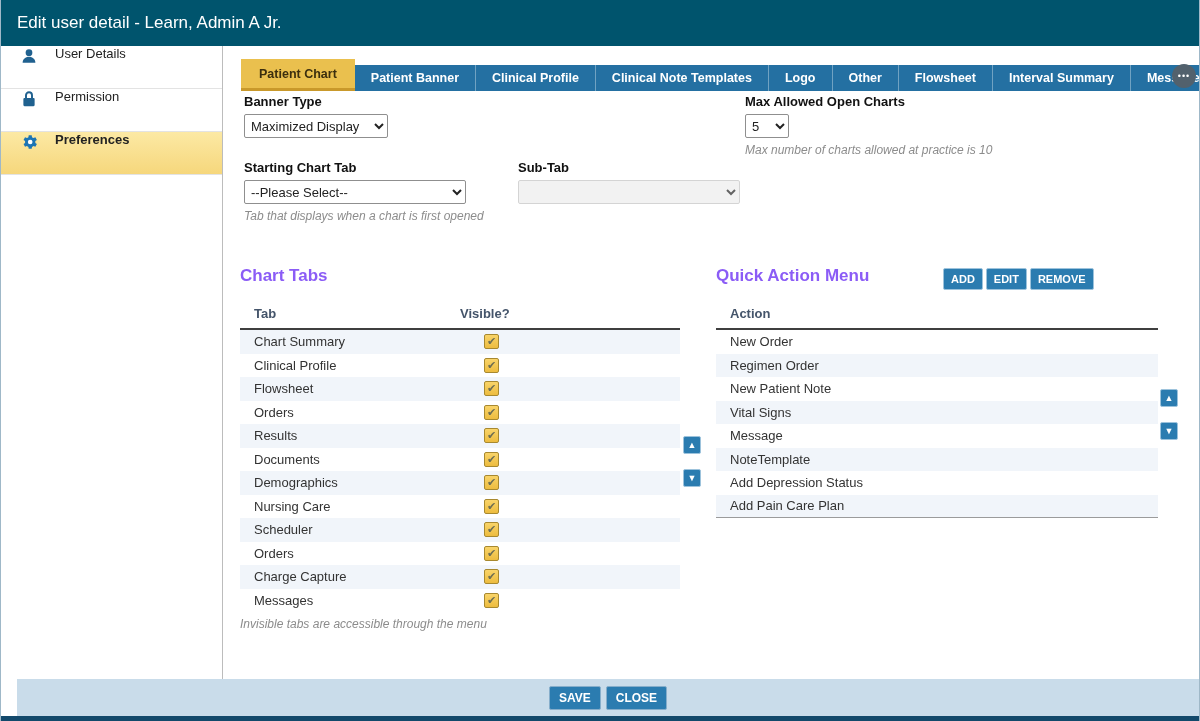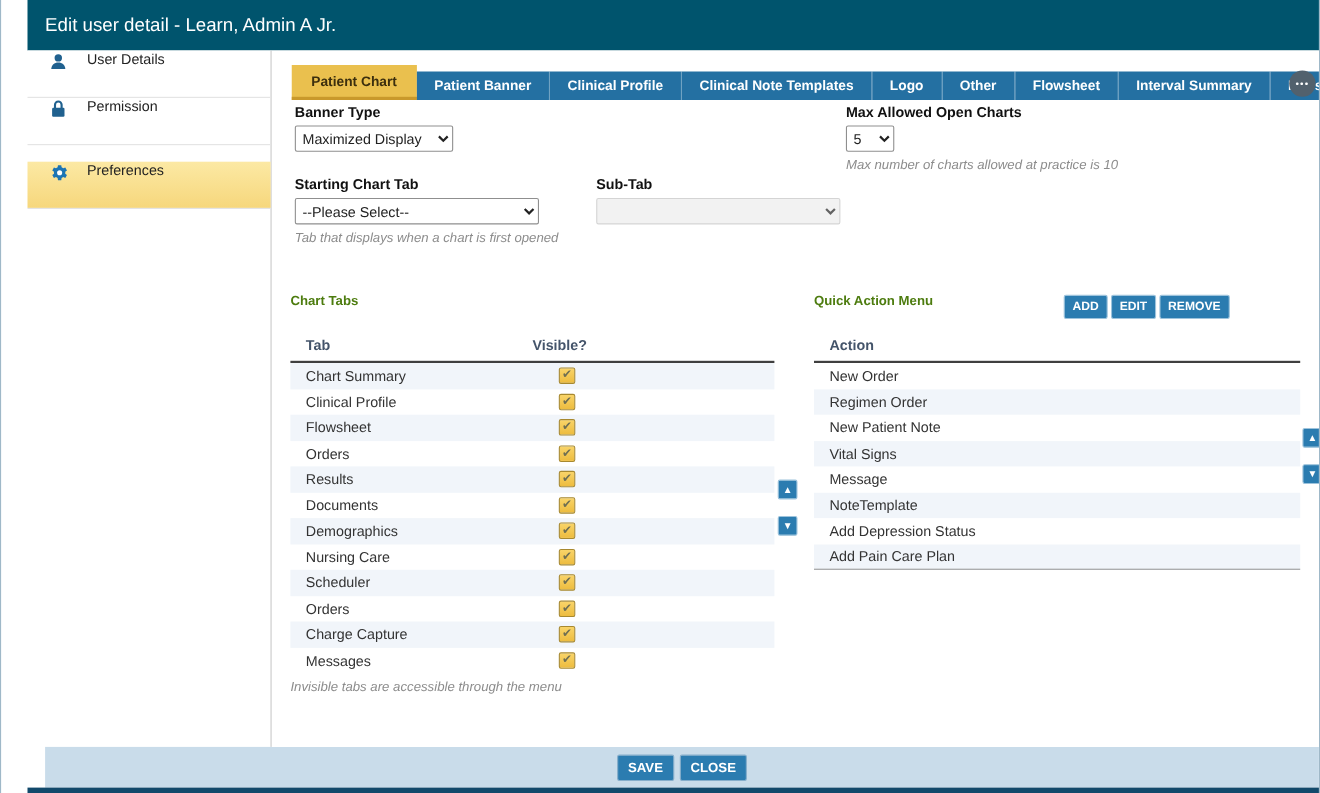--- a/index.html
+++ b/index.html
@@ -1,46 +1,46 @@
 <!DOCTYPE html>
 <html><head>
 <meta charset="utf-8">
 <style>
   * { margin:0; padding:0; box-sizing:border-box; }
   html,body { width:1200px; height:721px; }
   body { font-family:"Liberation Sans","DejaVu Sans",sans-serif; background:#fff; overflow:hidden; }
-  .app { width:1200px; height:721px; display:flex; flex-direction:column; border-left:1px solid #9FB8C8; border-right:1px solid #9FB8C8;padding-left:24px; }
+  .app { width:1200px; height:721px; display:flex; flex-direction:column; border-left:1px solid #9FB8C8; border-right:1px solid #9FB8C8; }
 
   
   .titlebar { height:46px; background:#00546D; color:#fff; font-size:17px; line-height:46px; padding:0 16px; flex:0 0 auto; }
 
   
   .middle { flex:1 1 auto; display:flex; background:#fff; height:633px; }
   .sidebar { width:222px; border-right:1px solid #BCBCBC; background:#fff; flex:0 0 auto; }
   .side-item { height:43px; display:flex; align-items:flex-start; gap:16px; padding-left:18px; border-bottom:1px solid #E3E3E3; font-size:13px; color:#222; cursor:pointer; }
-  .side-item.active { background:linear-gradient(#FCE9A4,#F6D77C); font-weight:normal;margin-top:15px; }
+  .side-item.active { background:linear-gradient(#FCE9A4,#F6D77C); font-weight:bold; }
   .side-icon { width:20px; height:20px; display:inline-flex; align-items:center; justify-content:center; }
   .side-icon svg { width:18px; height:18px; }
 
   .main { flex:1 1 auto; position:relative; background:#fff; overflow:hidden; }
 
   
   .tabbar { position:absolute; left:18px; top:13px; right:0; height:32px; display:flex; align-items:flex-end; overflow:hidden; white-space:nowrap; }
   .tab { flex:0 0 auto; height:26px; background:#2470A2; color:#fff; font-size:12.5px; font-weight:bold; display:flex; align-items:center; padding:0 16px; border-right:1px solid rgba(255,255,255,.35); cursor:pointer; }
   .tab.active { height:32px; background:#EAC04E; color:#3C2F0E; border-right:none; border-bottom:3px solid #C9992B; padding:0 18px; }
   .overflow-btn { position:absolute; right:3px; top:18px; width:24px; height:24px; border-radius:50%; background:#52616D; color:#fff; border:none; font-size:9px; letter-spacing:1px; cursor:pointer; line-height:24px; text-align:center; padding:0; }
 
   
   .flabel { position:absolute; font-size:13px; font-weight:bold; color:#111; }
   .fselect { position:absolute; height:24px; font-size:13px; font-family:inherit; border:1px solid #8F8F8F; border-radius:2px; background:#fff; color:#222; padding:0 2px; }
   .fselect:disabled { background:#EDEDED; border-color:#C3C3C3; }
   .fhelp { position:absolute; font-size:12px; font-style:italic; color:#8C8C8C; }
 
   
-  .section-title { position:absolute; font-size:12px; font-weight:bold; color:#4d7c0f; }
+  .section-title { position:absolute; font-size:17px; font-weight:bold; color:#8b5cf6; }
 
   
   .dtable { position:absolute; font-size:13px; color:#333; }
   .thead { display:flex; align-items:flex-end; padding:4px 0 7px 14px; font-weight:bold; color:#44546A; border-bottom:2px solid #3F3F3F; }
   .trow { display:flex; align-items:center; height:23.5px; padding-left:14px; }
   .trow.alt { background:#F1F5FA; }
   .col-tab { width:206px; flex:0 0 auto; }
   .col-vis { flex:0 0 auto; padding-left:24px; display:flex; align-items:center; }
   .hcol-tab { width:206px; flex:0 0 auto; }
   .checkbox { width:15px; height:15px; background:linear-gradient(#F9D469,#EDBC3F); border:1px solid #A8892F; border-radius:2px; display:inline-flex; align-items:center; justify-content:center; font-size:11px; line-height:1; color:#6E6E52; cursor:pointer; }

